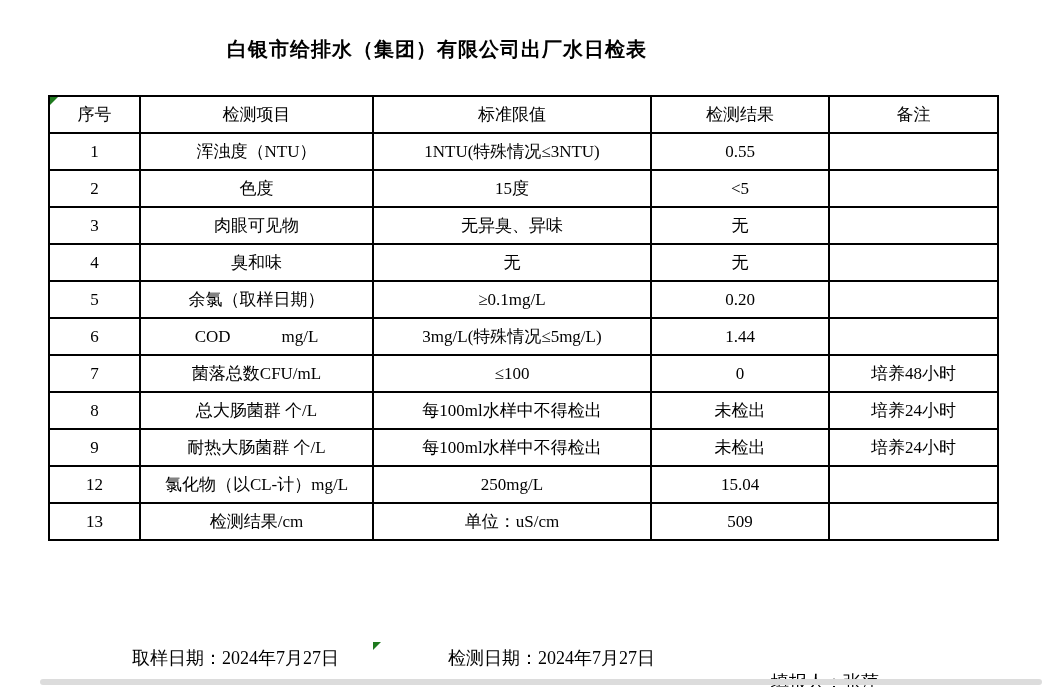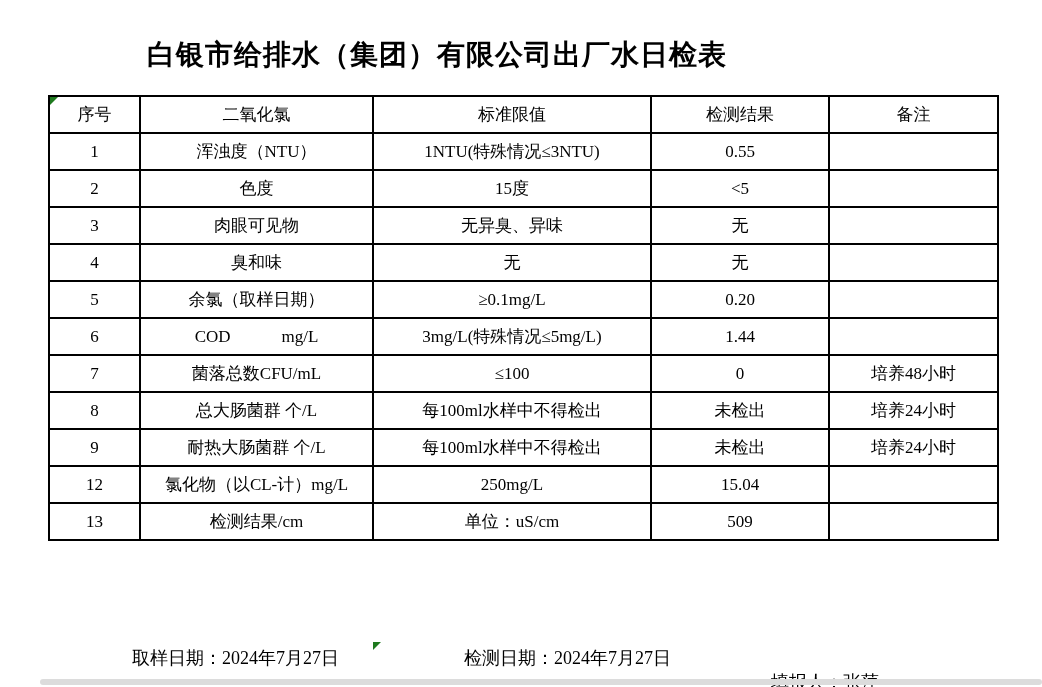--- a/index.html
+++ b/index.html
@@ -4,21 +4,21 @@
 <style>
   html,body { margin:0; padding:0; }
   body {
     width:1042px; height:687px;
     background:#ffffff; color:#000;
     font-family:"Liberation Serif","DejaVu Serif",serif;
     position:relative; overflow:hidden;
   }
   .title {
     position:absolute; top:36px; left:0; width:874px;
-    text-align:center; font-size:28px; font-weight:700;
+    text-align:center; font-size:20px; font-weight:700;
     margin:0; letter-spacing:1px;
   }
   .table-wrap { position:absolute; left:48px; top:95px; }
   table { border-collapse:collapse; table-layout:fixed; }
   th, td {
     border:2px solid #000;
     text-align:center; vertical-align:middle;
     font-size:17px; font-weight:400;
     padding:0 2px; height:35px;
     white-space:pre-wrap; overflow:hidden;
@@ -30,21 +30,21 @@
   .corner-marker-bottom {
     position:absolute; left:325px; top:547px; width:0; height:0;
     border-top:8px solid #1e7a1e; border-right:8px solid transparent;
   }
   .footer {
     position:absolute; top:646px; left:0; width:1042px;
     font-size:18px;
   }
   .footer span { position:absolute; white-space:pre; }
   .f-sampling { left:100px;margin-left:32px; }
-  .f-testing  { left:464px; }
+  .f-testing  { left:448px; }
   .f-reporter { left:771px;margin-top:24px; }
   .hscrollbar {
     position:absolute; left:40px; right:0; top:679px; height:6px;
     background:#dcdcdc; border-radius:3px;
   }
 </style>
 </head>
 <body>
 
 <h1 class="title">白银市给排水（集团）有限公司出厂水日检表</h1>
@@ -54,21 +54,21 @@
     <colgroup>
       <col style="width:91px">
       <col style="width:233px">
       <col style="width:278px">
       <col style="width:178px">
       <col style="width:169px">
     </colgroup>
     <thead>
       <tr id="header-row">
           <th>序号</th>
-          <th>二氧化氯</th>
+          <th>检测项目</th>
           <th>标准限值</th>
           <th>检测结果</th>
           <th>备注</th>
         </tr>
     </thead>
     <tbody id="table-body">
         <tr>
           <td>1</td>
           <td>浑浊度（NTU）</td>
           <td>1NTU(特殊情况≤3NTU)</td>

